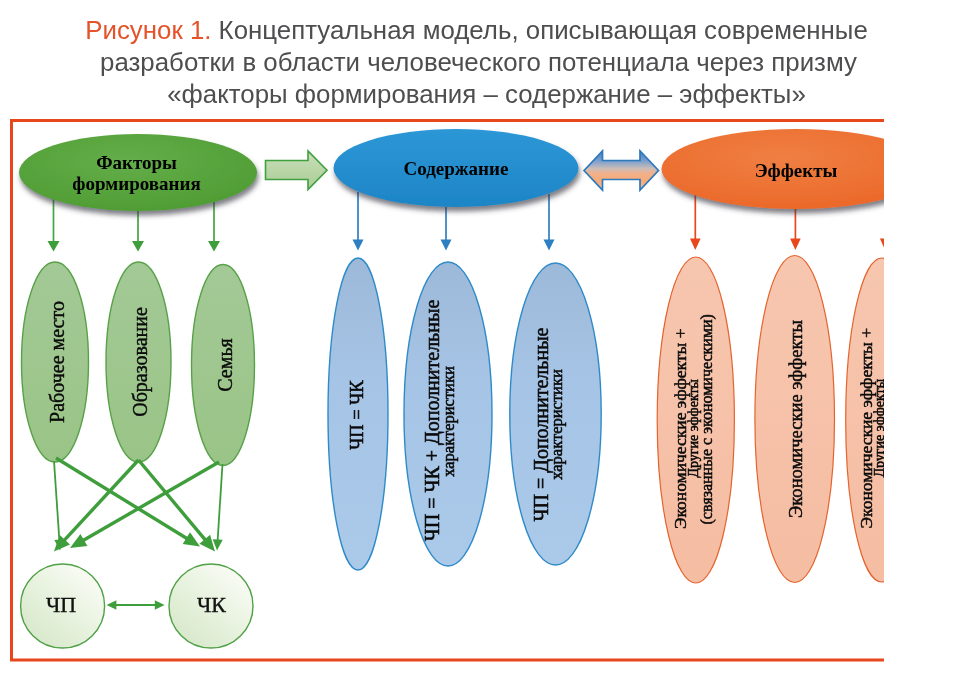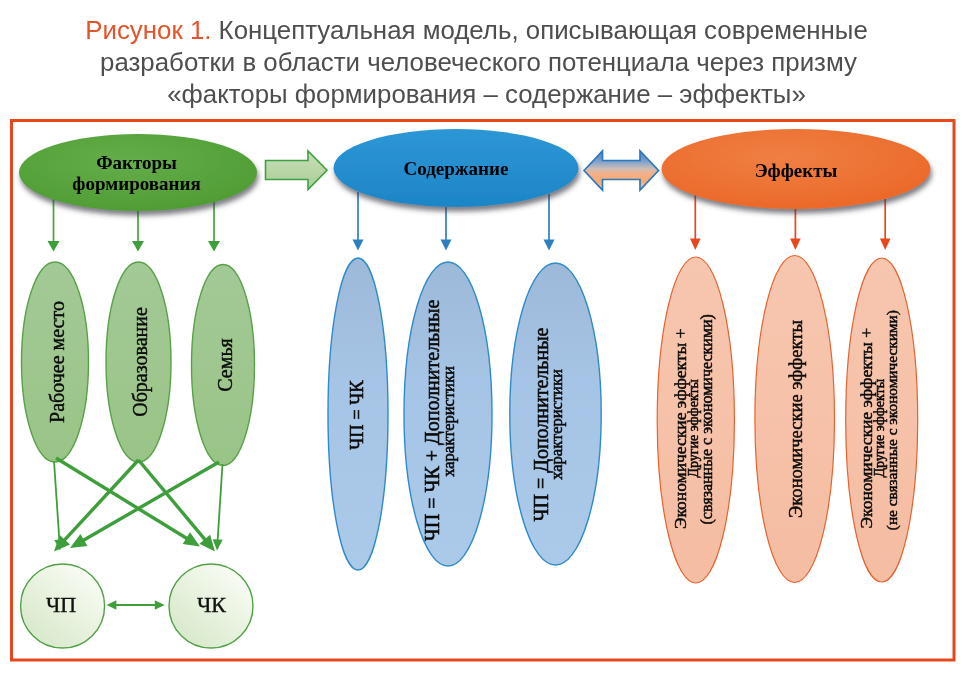--- a/index.html
+++ b/index.html
@@ -1,16 +1,16 @@
 <!DOCTYPE html>
 <html><head>
 <meta charset="utf-8">
 <style>
   html,body{margin:0;padding:0;background:#ffffff;}
-  #stage{position:relative;width:972px;height:676px;overflow:hidden;}
+  #stage{position:relative;width:884px;height:676px;overflow:hidden;}
   svg{display:block;}
 </style>
 </head>
 <body>
 <div id="stage">
 <svg width="972" height="676" viewBox="0 0 972 676" xmlns="http://www.w3.org/2000/svg">
   <defs>
     <filter id="ds" x="-20%" y="-20%" width="140%" height="160%">
       <feDropShadow dx="1.5" dy="4.5" stdDeviation="2.6" flood-color="#3a3a44" flood-opacity="0.65"></feDropShadow>
     </filter>

